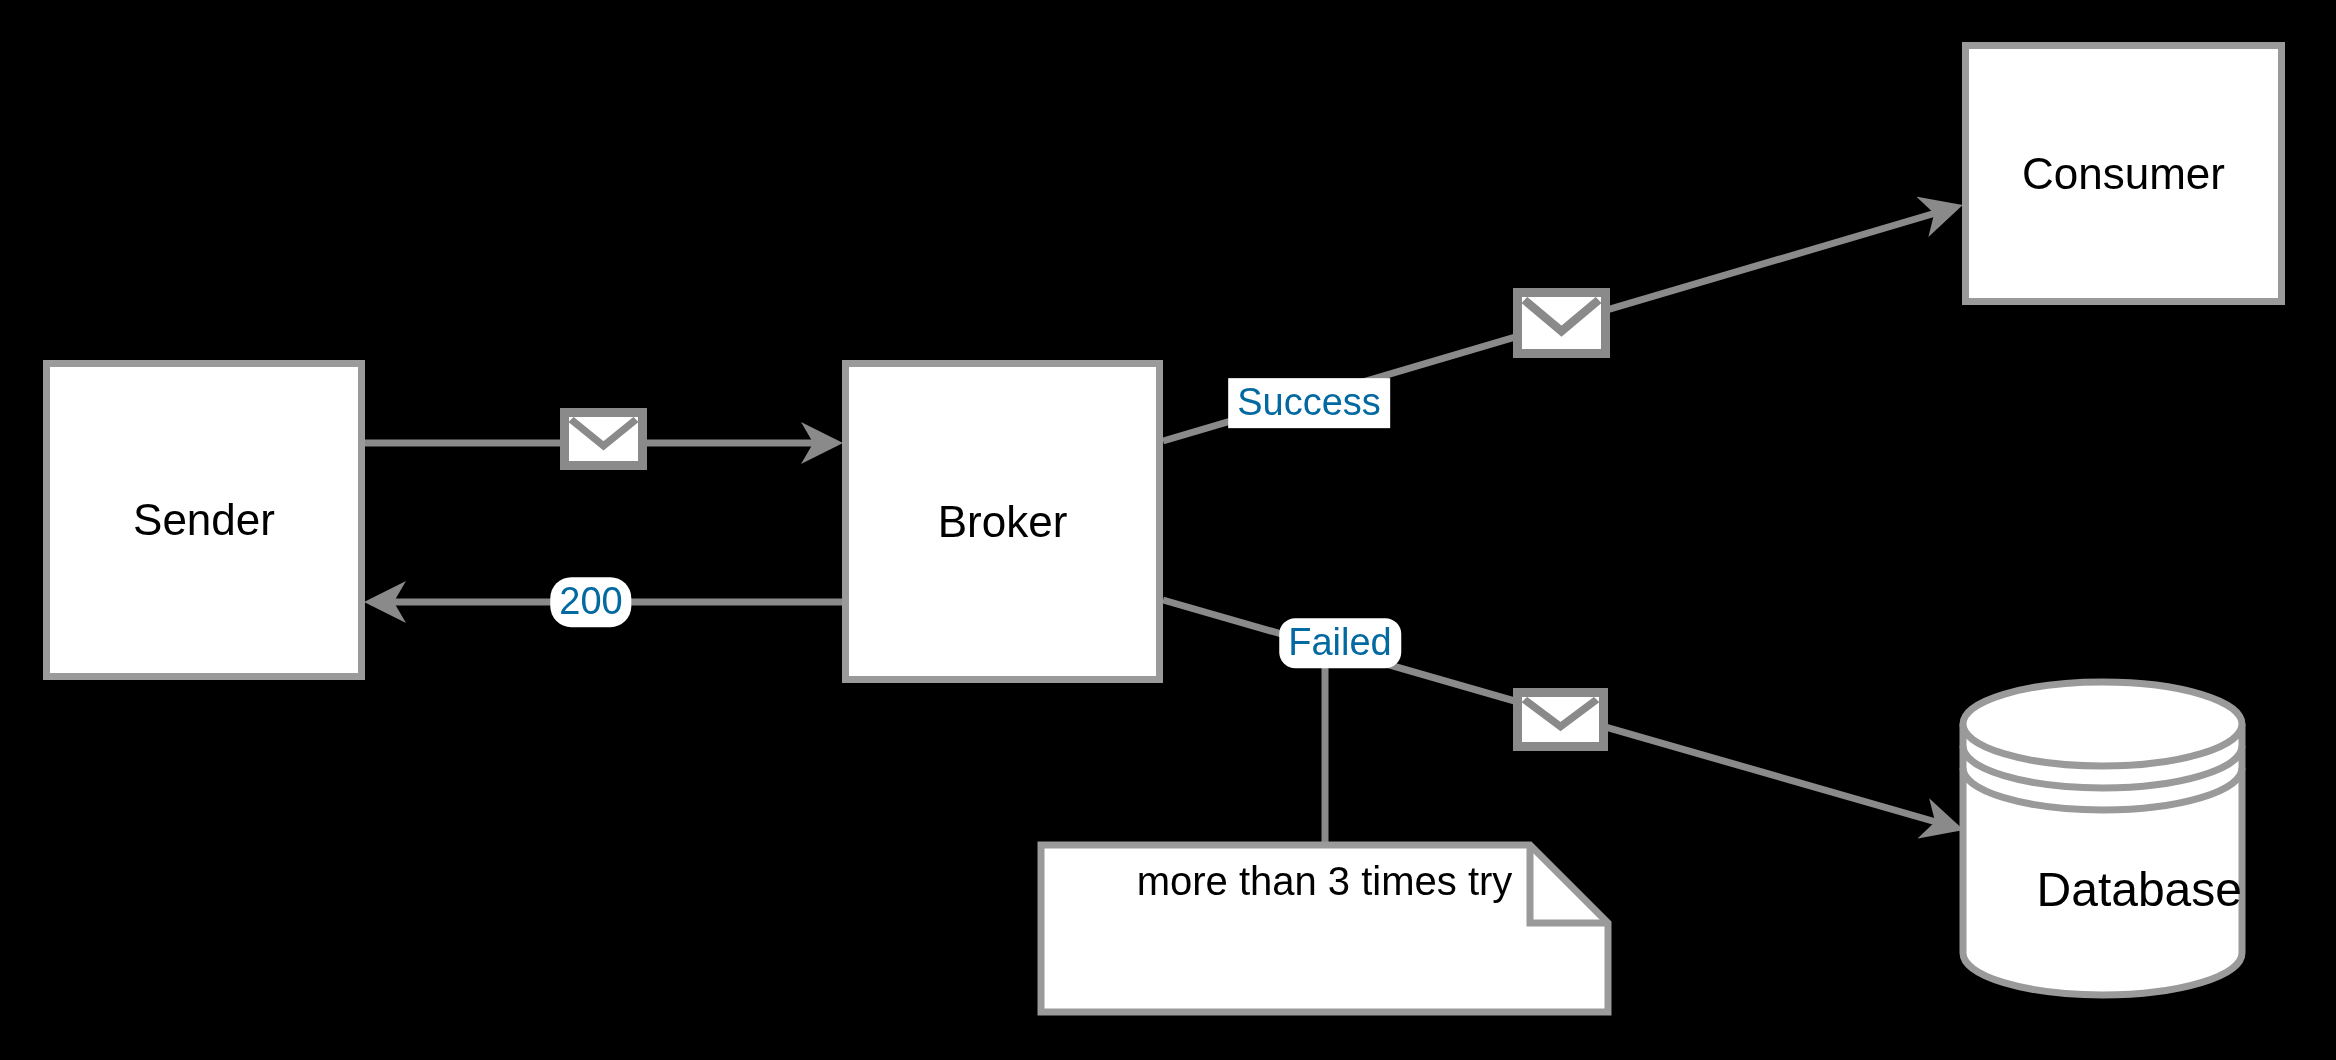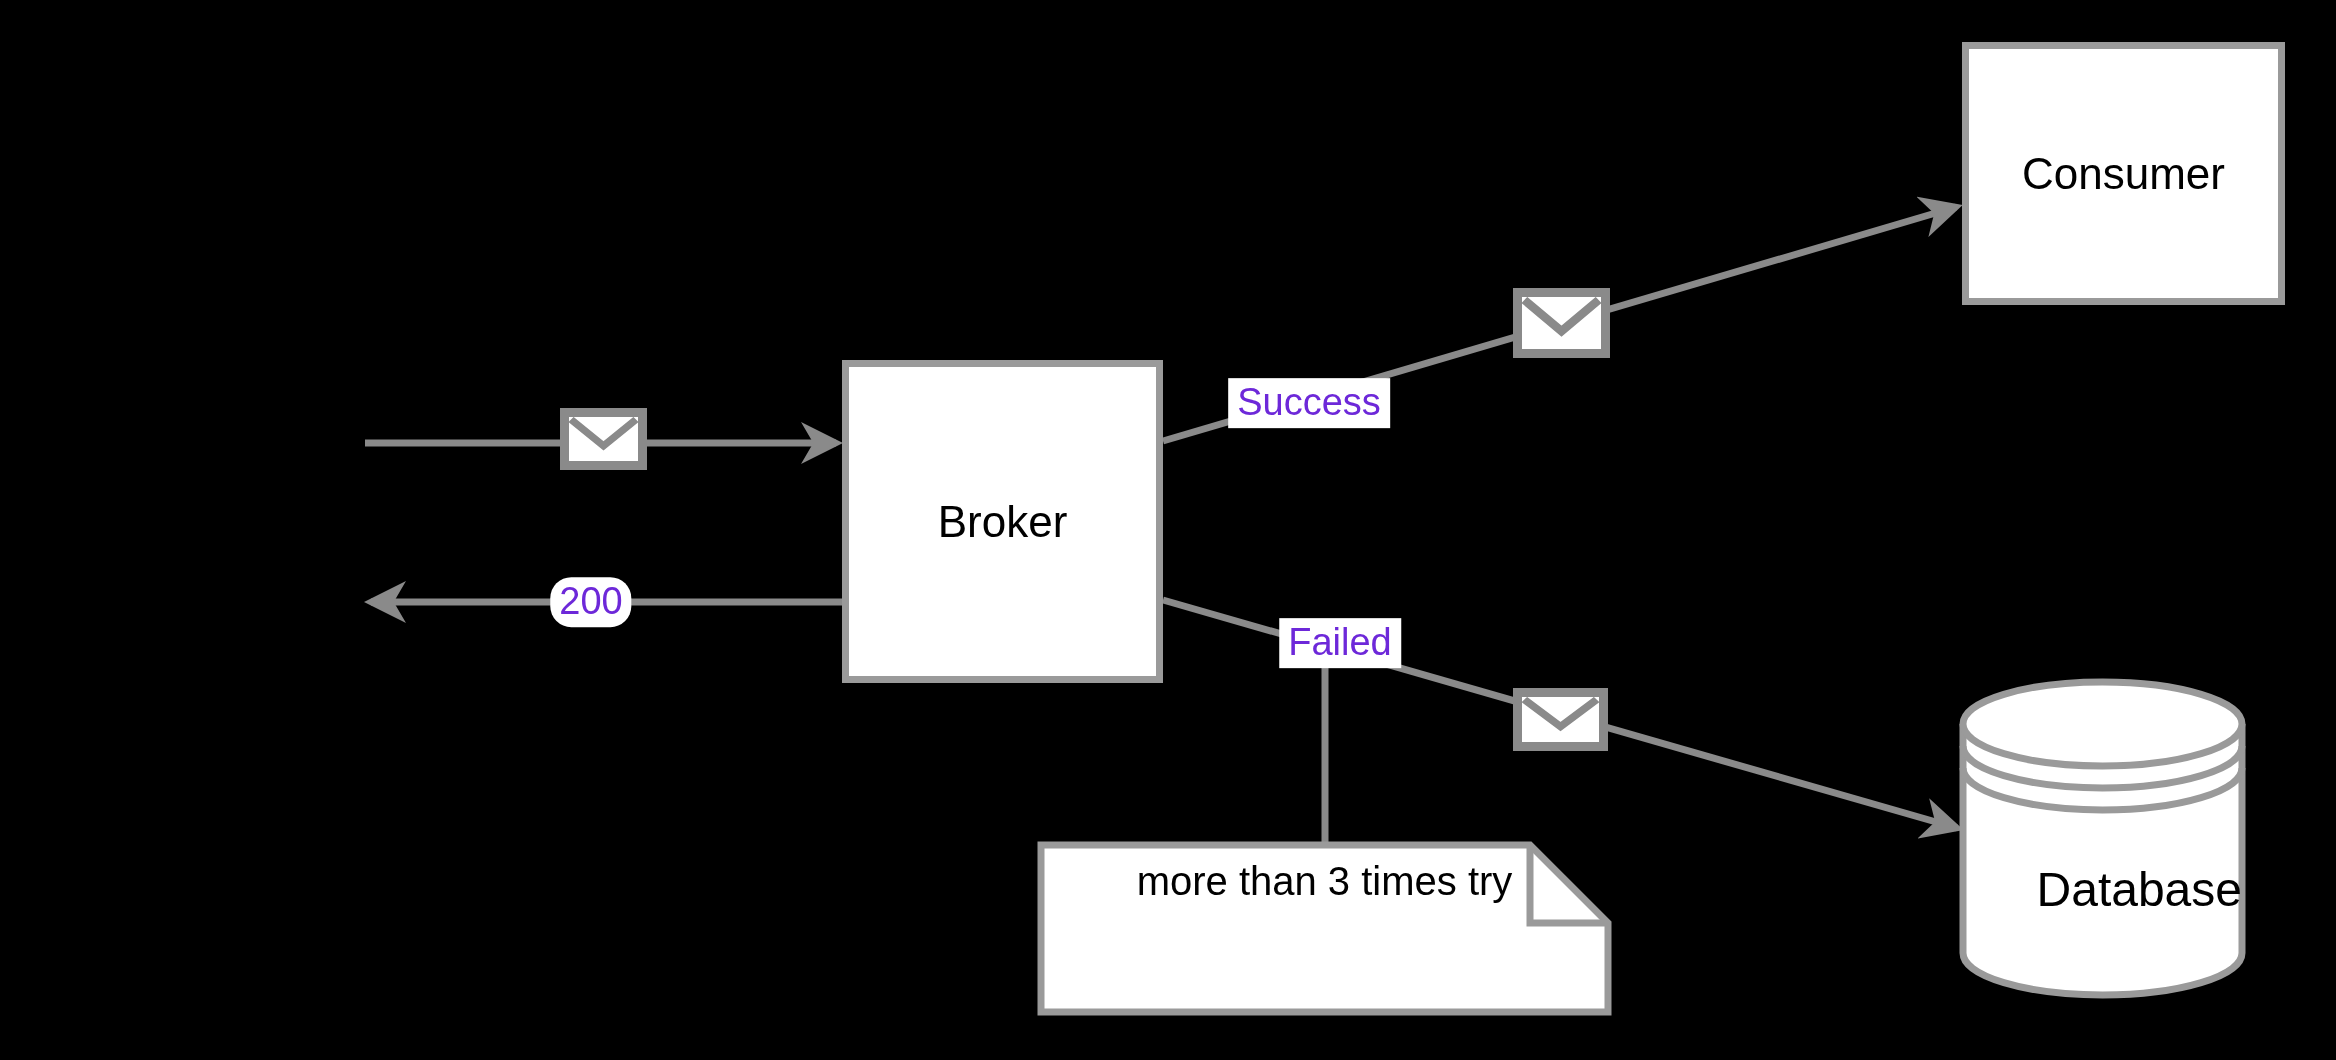--- a/index.html
+++ b/index.html
@@ -28,25 +28,25 @@
 
   #note-text {
     position:absolute; left:1041px; top:845px; width:567px; height:167px;
     box-sizing:border-box; padding-top:14px;
     display:flex; align-items:flex-start; justify-content:center;
     font-size:40px; color:#000000; z-index:2;
   }
 
   .edge-label {
     position:absolute; transform:translate(-50%,-50%);
-    background:#ffffff; color:#6d28d9; font-size:38px; line-height:1.15;
+    background:#ffffff; color:#0369a1; font-size:38px; line-height:1.15;
     padding:3px 9px; z-index:3; white-space:nowrap;
   }
   #label-success { left:1309px; top:403px; }
-  #label-failed  { left:1340px; top:643px; }
+  #label-failed  { left:1340px; top:643px;border-radius:16px; }
   #label-200     { left:591px;  top:602px;border-radius:21px; }
 
   .envelope {
     position:absolute; box-sizing:border-box; background:#ffffff;
     border:9px solid #8a8a8a; z-index:2;
   }
   #envelope-send    { left:560px;  top:408px; width:87px; height:62px; }
   #envelope-success { left:1513px; top:288px; width:97px; height:70px; }
   #envelope-failed  { left:1513px; top:688px; width:95px; height:63px; }
   .envelope svg { display:block; width:100%; height:100%; }
@@ -76,20 +76,23 @@
       <path class="inner-line" d="M 1963 746 A 139.5 42 0 0 0 2242 746"></path>
       <path class="inner-line" d="M 1963 768 A 139.5 42 0 0 0 2242 768"></path>
     </g>
 
     <g>
       <path class="shape" d="M 1041 845 L 1530 845 L 1608 923 L 1608 1012 L 1041 1012 Z"></path>
       <path class="inner-line" d="M 1530 845 L 1530 923 L 1608 923"></path>
     </g>
   </svg>
 
+  <div class="node" id="node-sender">
+    <span>Sender</span>
+  </div>
 
   <div class="node" id="node-broker">
     <span>Broker</span>
   </div>
 
   <div class="node" id="node-consumer">
     <span>Consumer</span>
   </div>
 
   <div id="database-label">Database</div>

